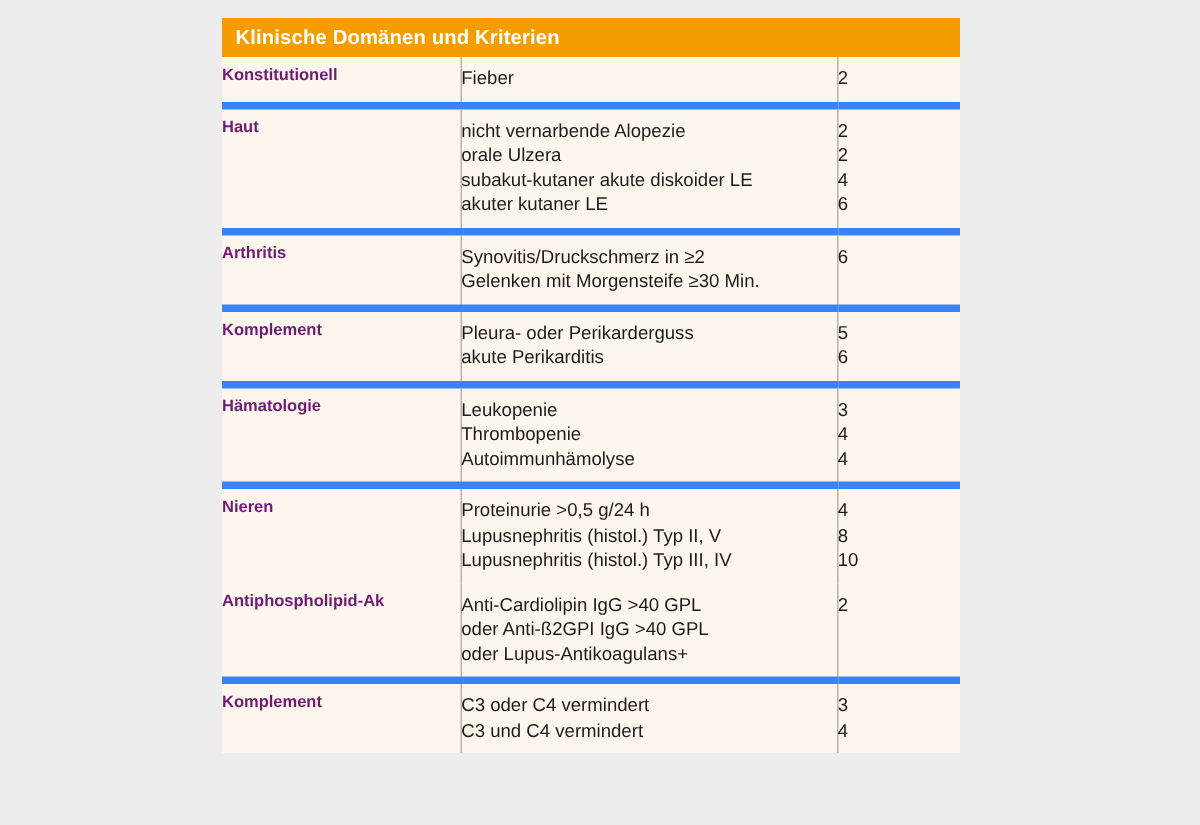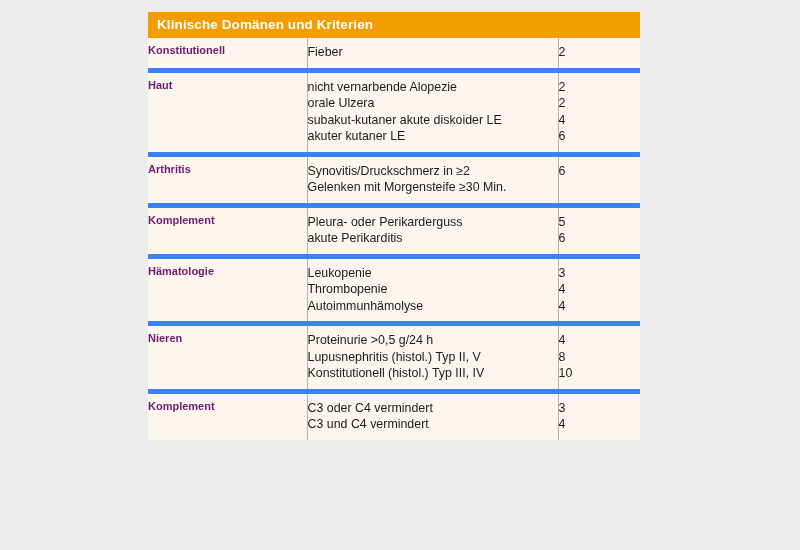--- a/index.html
+++ b/index.html
@@ -156,26 +156,39 @@
             <span class="line">3</span>
             <span class="line">4</span>
             <span class="line">4</span>
           </td>
         </tr>
         <tr class="data-row">
           <td class="domain-cell">Nieren</td>
           <td class="criteria-cell">
             <span class="line">Proteinurie &gt;0,5 g/24 h</span>
             <span class="line">Lupusnephritis (histol.) Typ II, V</span>
-            <span class="line">Konstitutionell (histol.) Typ III, IV</span>
+            <span class="line">Lupusnephritis (histol.) Typ III, IV</span>
           </td>
           <td class="score-cell">
             <span class="line">4</span>
             <span class="line">8</span>
             <span class="line">10</span>
+          </td>
+        </tr>
+        <tr class="data-row no-top-rule">
+          <td class="domain-cell">Antiphospholipid-Ak</td>
+          <td class="criteria-cell">
+            <span class="line">Anti-Cardiolipin IgG &gt;40 GPL</span>
+            <span class="line">oder Anti-ß2GPI IgG &gt;40 GPL</span>
+            <span class="line">oder Lupus-Antikoagulans+</span>
+          </td>
+          <td class="score-cell">
+            <span class="line">2</span>
+            <span class="line blank">&nbsp;</span>
+            <span class="line blank">&nbsp;</span>
           </td>
         </tr>
         <tr class="data-row">
           <td class="domain-cell">Komplement</td>
           <td class="criteria-cell">
             <span class="line">C3 oder C4 vermindert</span>
             <span class="line">C3 und C4 vermindert</span>
           </td>
           <td class="score-cell">
             <span class="line">3</span>

